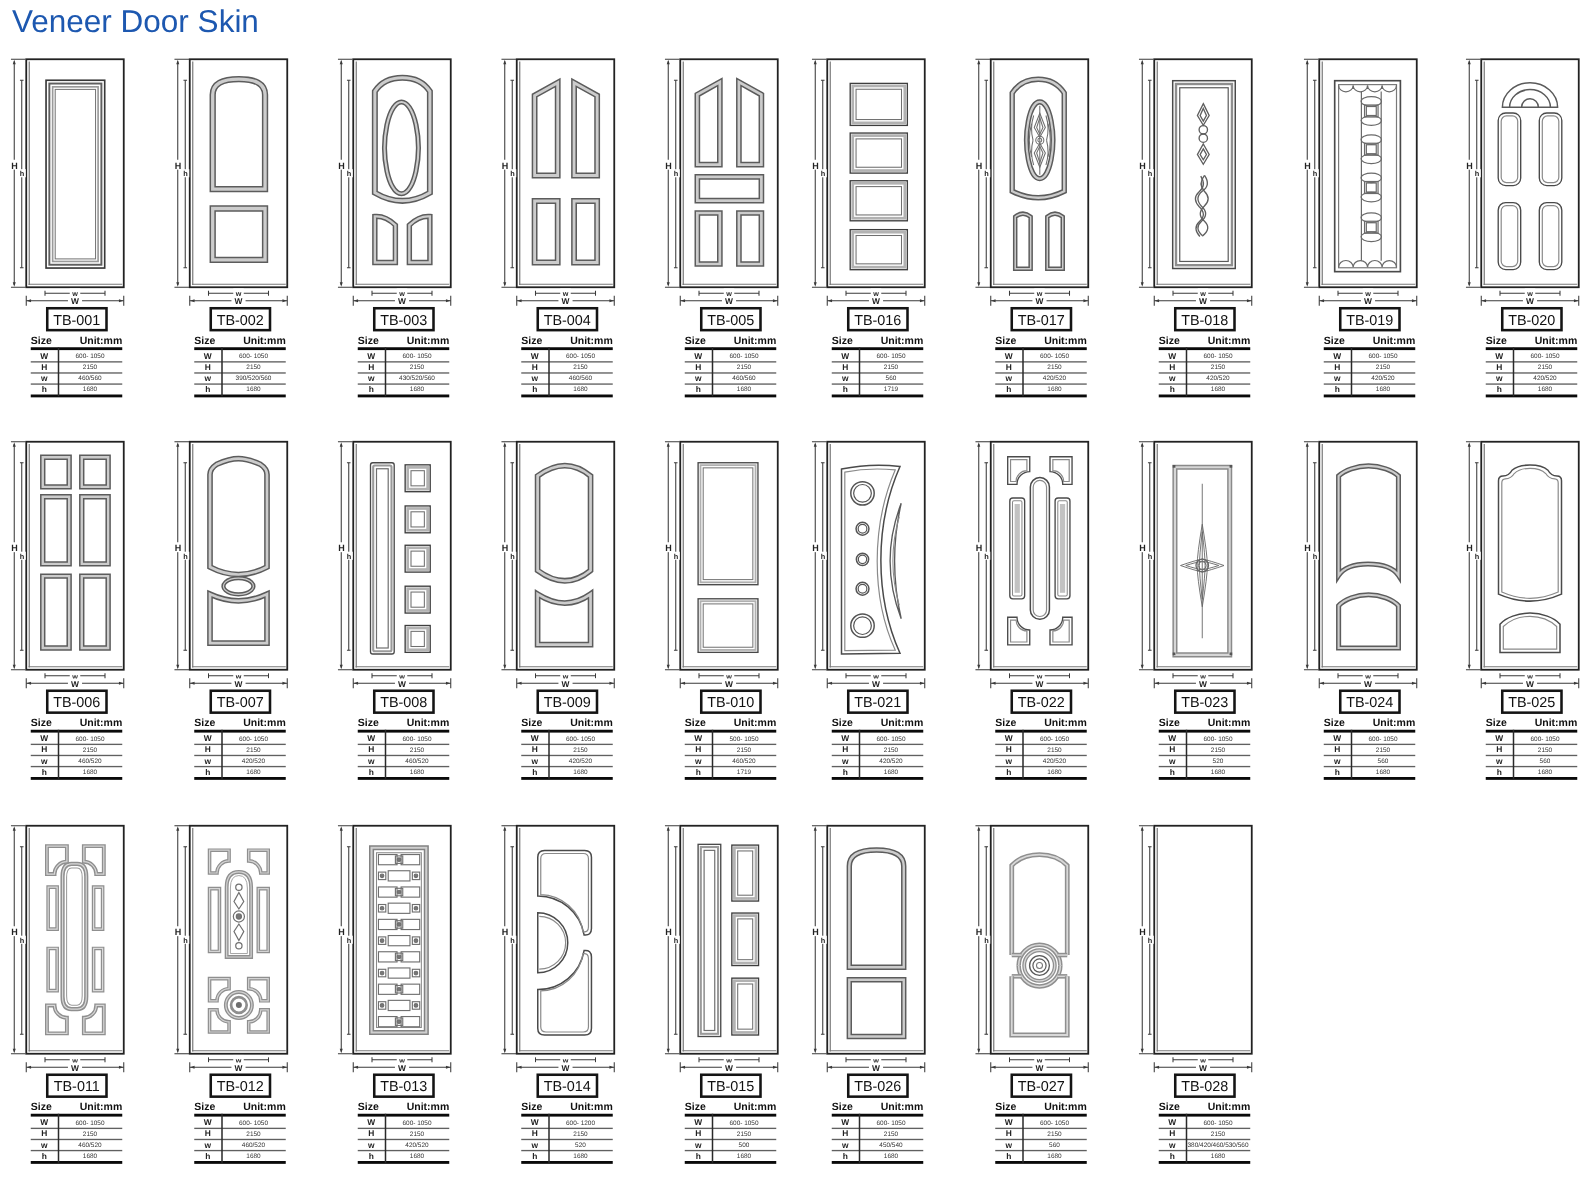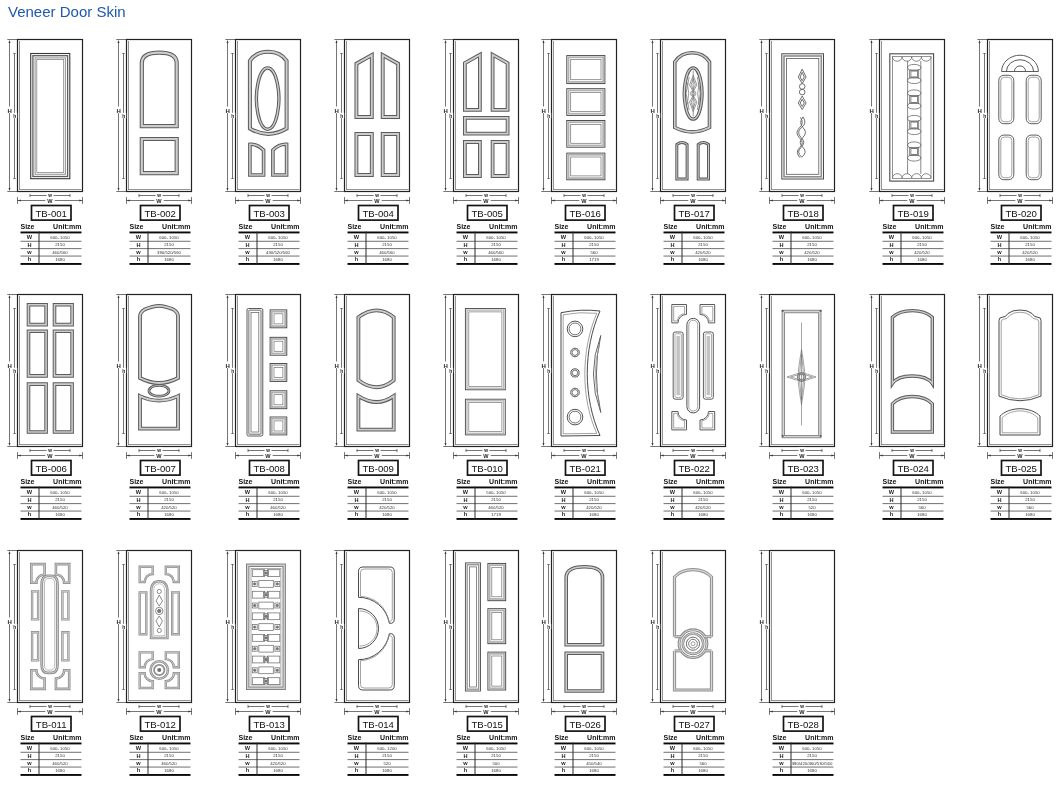--- a/index.html
+++ b/index.html
@@ -1,15 +1,15 @@
 <!DOCTYPE html>
 <html><head><meta charset="utf-8"><style>
 html,body{margin:0;padding:0;background:#fff;}
 #page{position:relative;width:1060px;height:786px;background:#fff;overflow:hidden;font-family:"Liberation Sans",sans-serif;}
-#title{position:absolute;left:8px;top:3px;font-size:15px;color:#1d58b0;}
+#title{position:absolute;left:8px;top:3px;font-size:21px;color:#1d58b0;}
 .c{position:absolute;}
 </style></head><body>
 <div id="page">
 <div id="title">Veneer Door Skin</div>
 <svg class="c" style="left:-3px;top:35px" width="106" height="236" viewBox="0 0 106 236">
       <g transform="translate(20.5,4.5)">
         <rect x="0" y="0" width="65.0" height="152.0" fill="#fff" stroke="#222" stroke-width="1.2"></rect>
         <line x1="2" y1="1.5" x2="2" y2="150.5" stroke="#787878" stroke-width="0.8"></line>
         <line x1="1.5" y1="150.0" x2="64.0" y2="150.0" stroke="#787878" stroke-width="0.8"></line>
         <rect x="13.2" y="14.0" width="39.1" height="125.2" fill="none" stroke="#383838" stroke-width="1.1"></rect>

